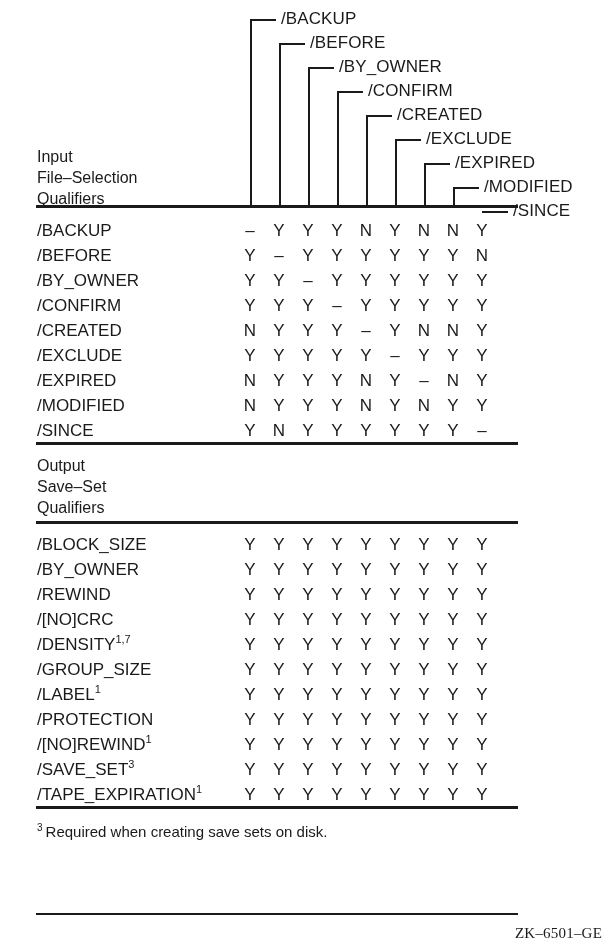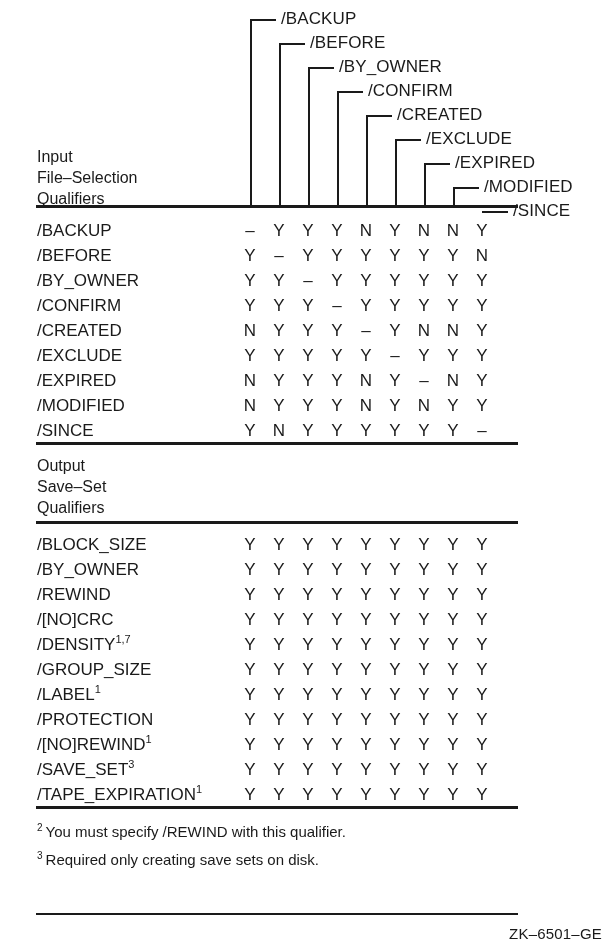--- a/index.html
+++ b/index.html
@@ -118,20 +118,21 @@
     margin-right: 3px;
   }
 
   
   #figure-id {
     position: absolute;
     right: 6px;
     top: 925px;
     font-size: 15px;
     letter-spacing: 0.2px;
+    font-family: Liberation Serif, serif;
   }
 </style>
 </head>
 <body>
 
 <div id="figure">
 
   <div id="leader-diagram">
       <div class="leader-line leader-v" style="left: 250px; top: 19px; height: 186px;"></div>
       <div class="leader-line leader-h" style="left: 250px; top: 19px; width: 26px;"></div>
@@ -458,21 +459,20 @@
           <div class="mcell" style="left: 174px;">Y</div>
           <div class="mcell" style="left: 203px;">Y</div>
           <div class="mcell" style="left: 232px;">Y</div>
         </div>
       </div>
     </div>
 
   <div class="rule rule-thick" style="left:36px; top:806px; width:482px;"></div>
 
   <div id="footnotes">
-      <div class="footnote"><span class="fn-marker">2</span><span>You must specify /REWIND with this qualifier.</span></div>
-      <div class="footnote"><span class="fn-marker">3</span><span>Required only creating save sets on disk.</span></div>
+      <div class="footnote"><span class="fn-marker">3</span><span>Required when creating save sets on disk.</span></div>
     </div>
 
   <div class="rule rule-thin" style="left:36px; top:913px; width:482px;"></div>
 
   <div id="figure-id">ZK–6501–GE</div>
 
 </div>
 
 </body></html>

